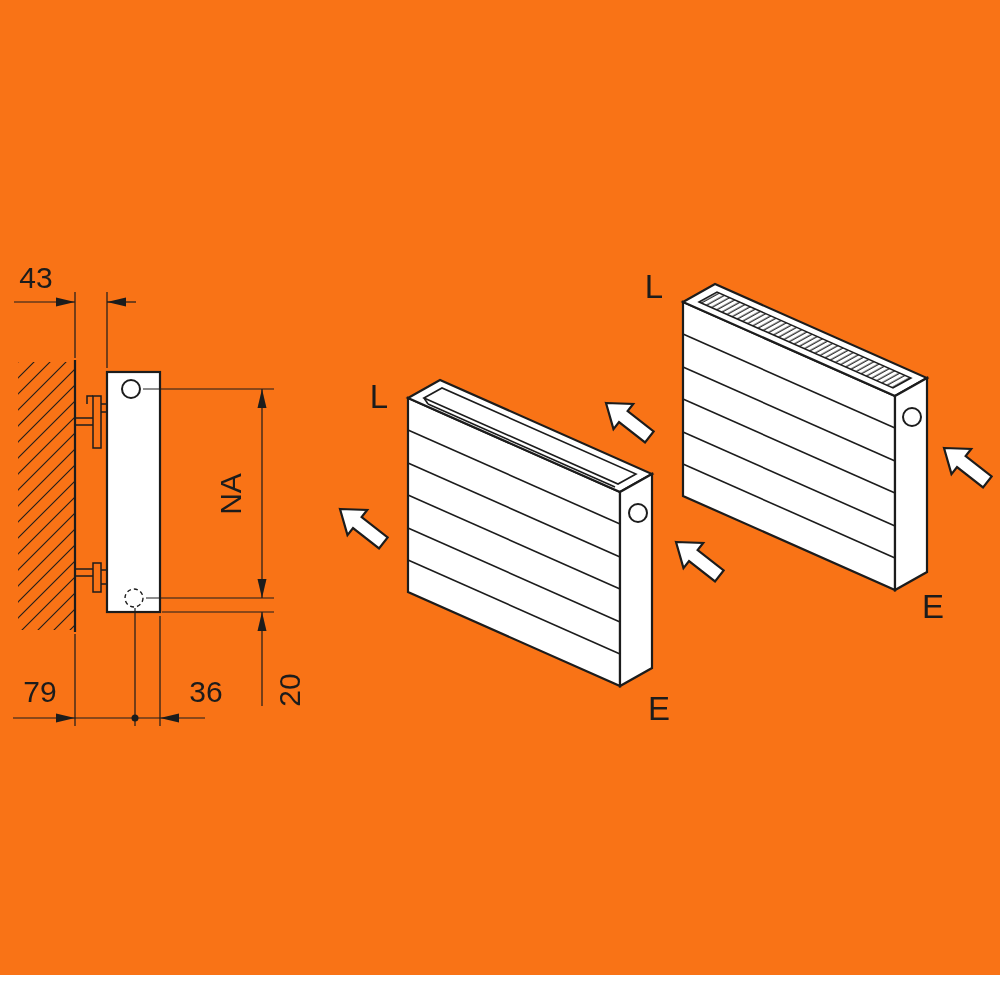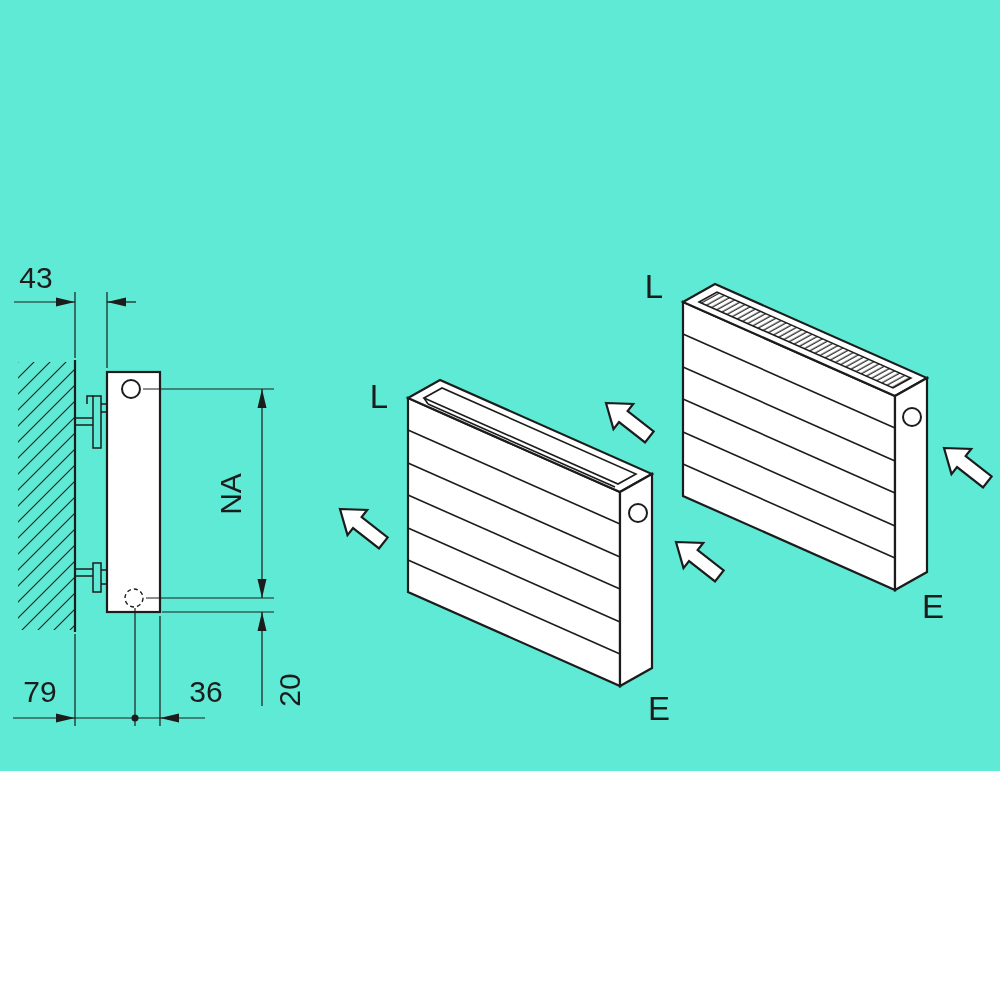--- a/index.html
+++ b/index.html
@@ -7,22 +7,22 @@
     padding: 0;
     background: #ffffff;
     width: 1000px;
     height: 1000px;
     overflow: hidden;
     font-family: "Liberation Sans", sans-serif;
   }
   .stage {
     position: relative;
     width: 1000px;
-    height: 771px;
-    background: #5eead4;
+    height: 975px;
+    background: #f97316;
   }
   svg { display: block; }
   .outline  { fill: #ffffff; stroke: #1c1c1c; stroke-width: 2.2; stroke-linejoin: miter; }
   .outline2 { fill: #ffffff; stroke: #1c1c1c; stroke-width: 1.6; stroke-linejoin: miter; }
   .thin     { stroke: #1c1c1c; stroke-width: 1.2; fill: none; }
   .hatchline{ stroke: #1c1c1c; stroke-width: 1.1; fill: none; }
   .slat     { stroke: #1c1c1c; stroke-width: 1.6; fill: none; }
   .thick    { stroke: #1c1c1c; stroke-width: 2.2; fill: none; }
   .med      { stroke: #1c1c1c; stroke-width: 1.5; fill: none; }
   .arrowhead{ fill: #1c1c1c; stroke: none; }

